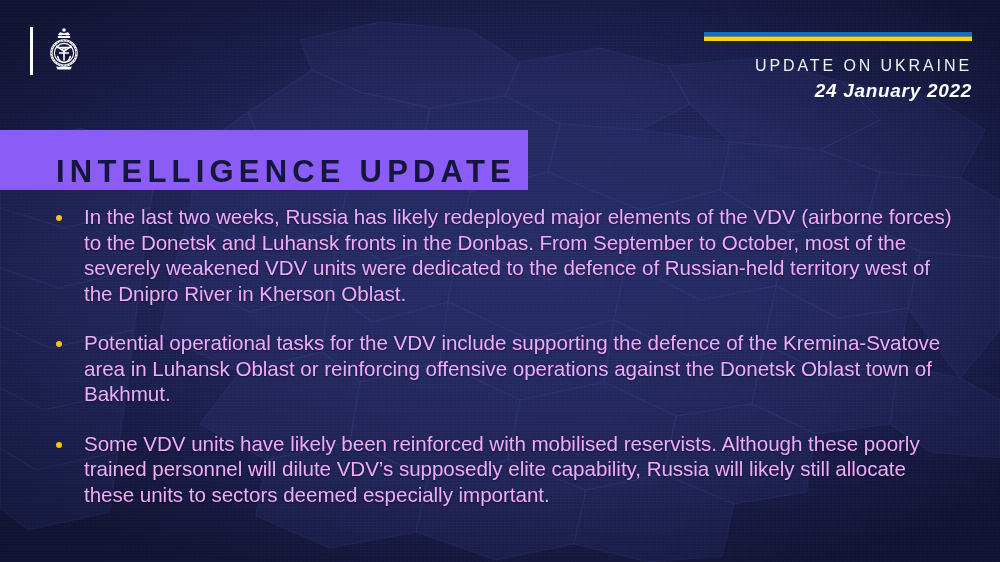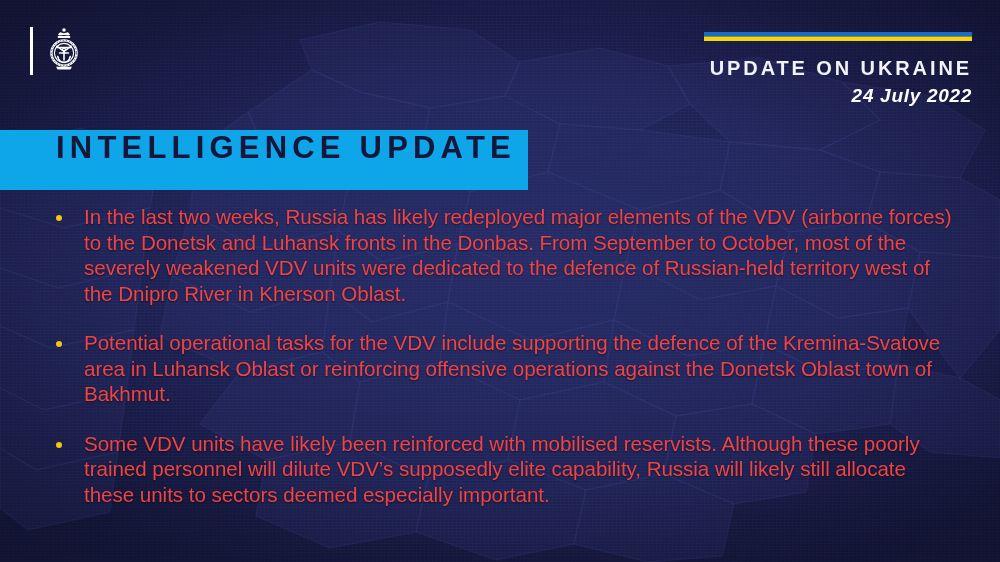--- a/index.html
+++ b/index.html
@@ -91,45 +91,45 @@
     height: 9px;
     margin-left: auto;
     margin-bottom: 16px;
     display: block;
   }
   .flagbar .stripe-blue { fill: #1a6bc4; }
   .flagbar .stripe-yellow { fill: #f5d30d; }
 
   .hdr-line1 {
     color: #f2f3f8;
-    font-size: 20px;
-    font-weight: 700;
+    font-size: 16px;
+    font-weight: 400;
     letter-spacing: 2.9px;
     margin-bottom: 5px;
     white-space: nowrap;
   }
   .hdr-line2 {
     color: #ffffff;
     font-size: 19px;
     font-style: italic;
     font-weight: 700;
     letter-spacing: .7px;
     white-space: nowrap;
   }
 
   
   .banner {
     position: absolute;
     left: 0;
     top: 130px;
     width: 528px;
     height: 60px;
-    background: #0ea5e9;
+    background: #8b5cf6;
     display: flex;
-    align-items: flex-start;
+    align-items: flex-end;
   }
   .banner-text {
     color: #14163a;
     font-size: 31px;
     font-weight: 700;
     letter-spacing: 5.2px;
     padding-left: 56px;
     white-space: nowrap;
   }
 
@@ -149,21 +149,21 @@
   .dot {
     position: absolute;
     left: 4px;
     top: 11px;
     width: 6px;
     height: 6px;
     border-radius: 50%;
     background: #f2c517;
   }
   .btext {
-    color: #ef4444;
+    color: #f0abfc;
     font-size: 20.6px;
     line-height: 25.5px;
     letter-spacing: -0.05px;
     text-shadow: 0 1px 2px rgba(0,0,0,.45);
     white-space: pre-line;
   }
 </style>
 </head>
 <body>
 
@@ -254,21 +254,21 @@
       <div class="brand-words">
       </div>
     </div>
 
     <div class="hdr-right">
       <svg class="flagbar" viewBox="0 0 268 9" preserveAspectRatio="none">
         <rect class="stripe-blue" x="0" y="0" width="268" height="4.5"></rect>
         <rect class="stripe-yellow" x="0" y="4.5" width="268" height="4.5"></rect>
       </svg>
       <div class="hdr-line1">UPDATE ON UKRAINE</div>
-      <div class="hdr-line2">24 July 2022</div>
+      <div class="hdr-line2">24 January 2022</div>
     </div>
   </div>
 
   <div class="banner">
     <div class="banner-text">INTELLIGENCE UPDATE</div>
   </div>
 
   <div class="bullets">
 
     <div class="bullet">

